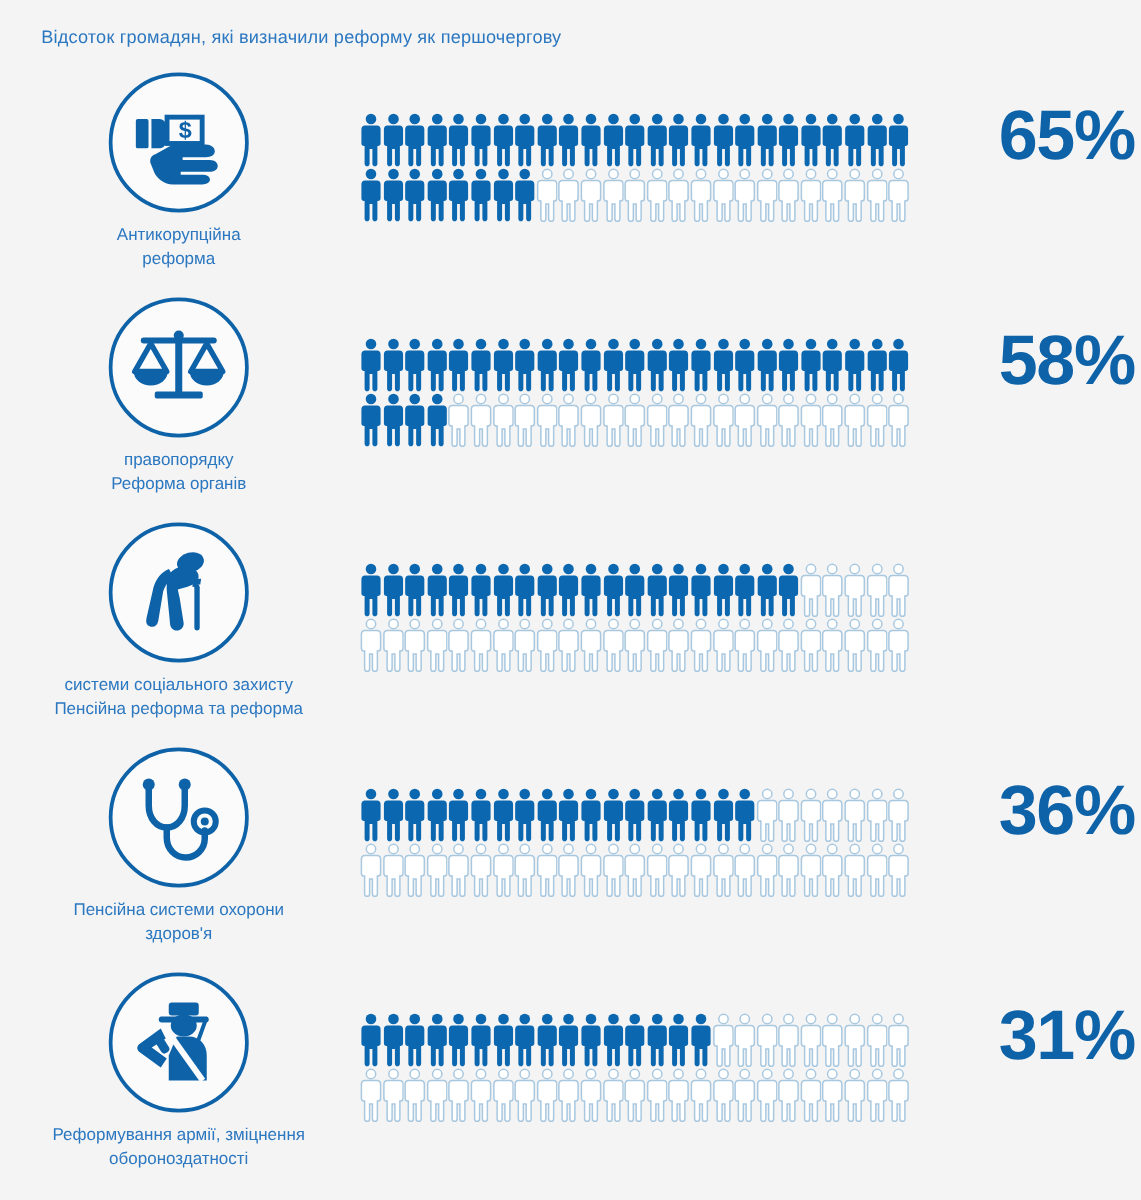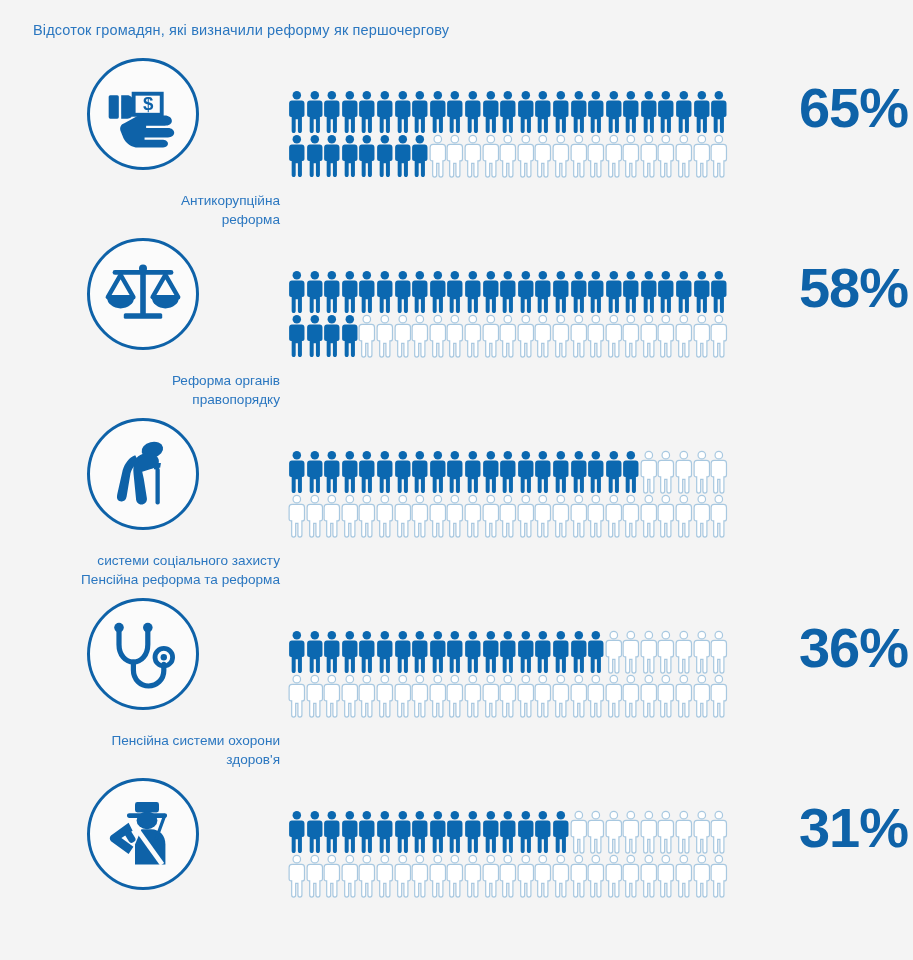--- a/index.html
+++ b/index.html
@@ -61,26 +61,25 @@
     margin: 0 auto;
     display: flex;
     align-items: center;
     justify-content: center;
     position: relative;
   }
 
   .icon-circle svg { display: block; }
 
   .caption {
-    margin-top: 22px;
+    margin-top: 9px;
     font-size: 13.6px;
     line-height: 1.38;
     color: #2b77c0;
     padding: 0 6px;
-    text-align: right;
   }
 
   
   .picto-col {
     position: absolute;
     left: 288px;
     top: 32px;
     width: 446px;
   }
 
@@ -561,22 +560,22 @@
         <circle cx="50" cy="18" r="5"></circle>
         <rect x="26" y="74" width="48" height="7" rx="2"></rect>
         <path d="M22 26 L6 54 h32 z" fill="none" stroke="#0e62a8" stroke-width="5.5" stroke-linejoin="round"></path>
         <path d="M78 26 L62 54 h32 z" fill="none" stroke="#0e62a8" stroke-width="5.5" stroke-linejoin="round"></path>
         <path d="M5 54 a17 14 0 0 0 34 0 z"></path>
         <path d="M61 54 a17 14 0 0 0 34 0 z"></path>
       </g>
     </svg>
           </div>
           <div class="caption">
+            <div>правопорядку</div>
             <div>Реформа органів</div>
-            <div>правопорядку</div>
           </div>
         </div>
         <div class="picto-col">
           <div class="picto-grid">
             <span class="figure">
               <svg viewBox="0 0 22 55">
                 <g fill="#0b68b0">
       <circle cx="11" cy="6.5" r="5.3"></circle>
       <path d="M5 13h12c2.2 0 3.6 1.6 3.6 3.8v14c0 1.8-1.1 2.8-2.6 2.8h-.6v17.6c0 1.5-1 2.6-2.5 2.6s-2.5-1.1-2.5-2.6V36.6h-2.8v14.6c0 1.5-1 2.6-2.5 2.6s-2.5-1.1-2.5-2.6V33.6h-.6C2.5 33.6 1.4 32.6 1.4 30.8v-14C1.4 14.6 2.8 13 5 13z"></path>
     </g>
@@ -1841,20 +1840,24 @@
         <path d="M33 24h44c2 0 3 1 3 3s-1 3-3 3H33c-2 0-3-1-3-3s1-3 3-3z"></path>
         <ellipse cx="55" cy="33" rx="13" ry="11"></ellipse>
         <path d="M48 44h12c11 0 18 8 18 19v25H40V63z"></path>
         <path d="M10 52c-2 2-2 5 0 7l22 16 6-9-15-11 14-9-5-10z"></path>
         <rect x="28" y="40" width="9" height="22" rx="4" transform="rotate(-32 32 51)"></rect>
         <path d="M44 46 L74 88" stroke="#fbfbfb" stroke-width="6" fill="none"></path>
         <rect x="70" y="24" width="4" height="34" rx="1.5" transform="rotate(20 72 41)"></rect>
       </g>
     </svg>
           </div>
+          <div class="caption">
+            <div>Реформування армії, зміцнення</div>
+            <div>обороноздатності</div>
+          </div>
         </div>
         <div class="picto-col">
           <div class="picto-grid">
             <span class="figure">
               <svg viewBox="0 0 22 55">
                 <g fill="#0b68b0">
       <circle cx="11" cy="6.5" r="5.3"></circle>
       <path d="M5 13h12c2.2 0 3.6 1.6 3.6 3.8v14c0 1.8-1.1 2.8-2.6 2.8h-.6v17.6c0 1.5-1 2.6-2.5 2.6s-2.5-1.1-2.5-2.6V36.6h-2.8v14.6c0 1.5-1 2.6-2.5 2.6s-2.5-1.1-2.5-2.6V33.6h-.6C2.5 33.6 1.4 32.6 1.4 30.8v-14C1.4 14.6 2.8 13 5 13z"></path>
     </g>
               </svg>

